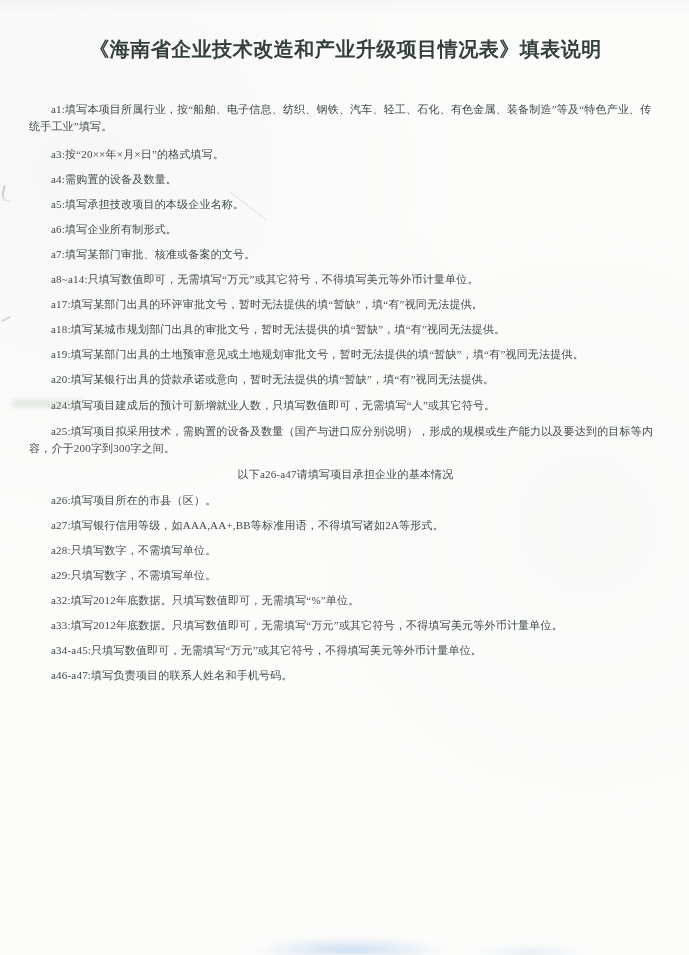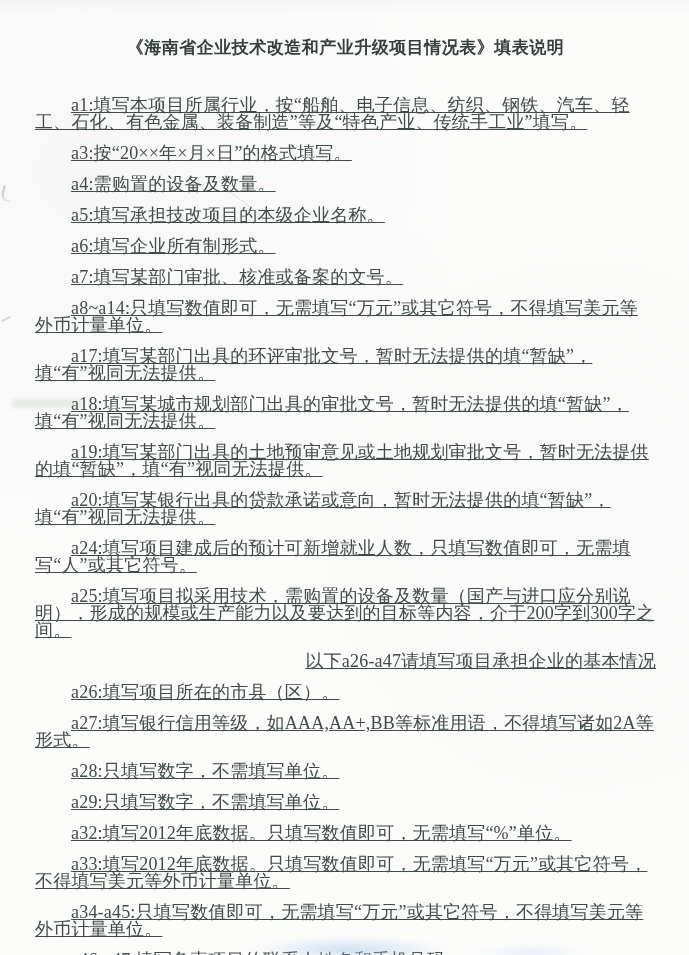--- a/index.html
+++ b/index.html
@@ -19,36 +19,35 @@
       linear-gradient(180deg, rgba(222,226,226,0.20) 0px, rgba(222,226,226,0) 14px),
       #fcfcfb;
   }
   .content {
     position: absolute;
     left: 21px; right: 19px; top: 36px;
   }
   .doc-title {
     margin: 0 0 38px 0;
     text-align: center;
-    font-size: 17px;
+    font-size: 20px;
     font-weight: bold;
     letter-spacing: 0.5px;
     color: #353f3c;
   }
   .para {
-    margin: 14px;
-    font-size: 18px;
+    margin: 8px;
+    font-size: 11px;
     line-height: 17px;
     text-indent: 2em;
     letter-spacing: 0.2px;
-    text-decoration: underline;
   }
   .para.gap      { margin-top: 11px; }
   .para.gap-sm   { margin-top: 9px; }
-  .para.center   { text-align: right; text-indent: 0; }
+  .para.center   { text-align: center; text-indent: 0; }
 
   
   .artifact { position: absolute; pointer-events: none; }
   .smudge-bottom {
     left: 250px; top: 936px; width: 200px; height: 19px;
     background: radial-gradient(ellipse at 50% 80%, rgba(168,198,232,0.55), rgba(168,198,232,0) 70%);
     filter: blur(2px);
   }
   .smudge-bottom-right {
     left: 470px; top: 944px; width: 120px; height: 11px;

